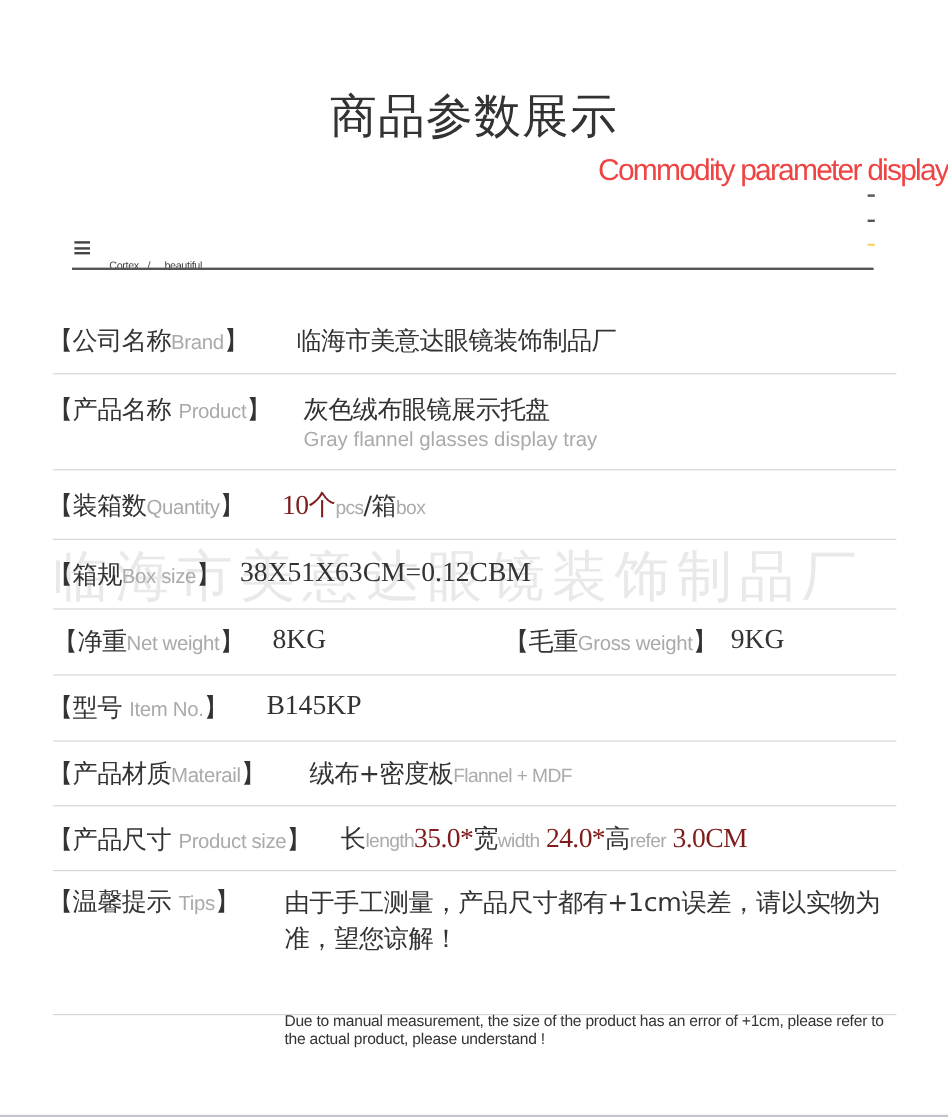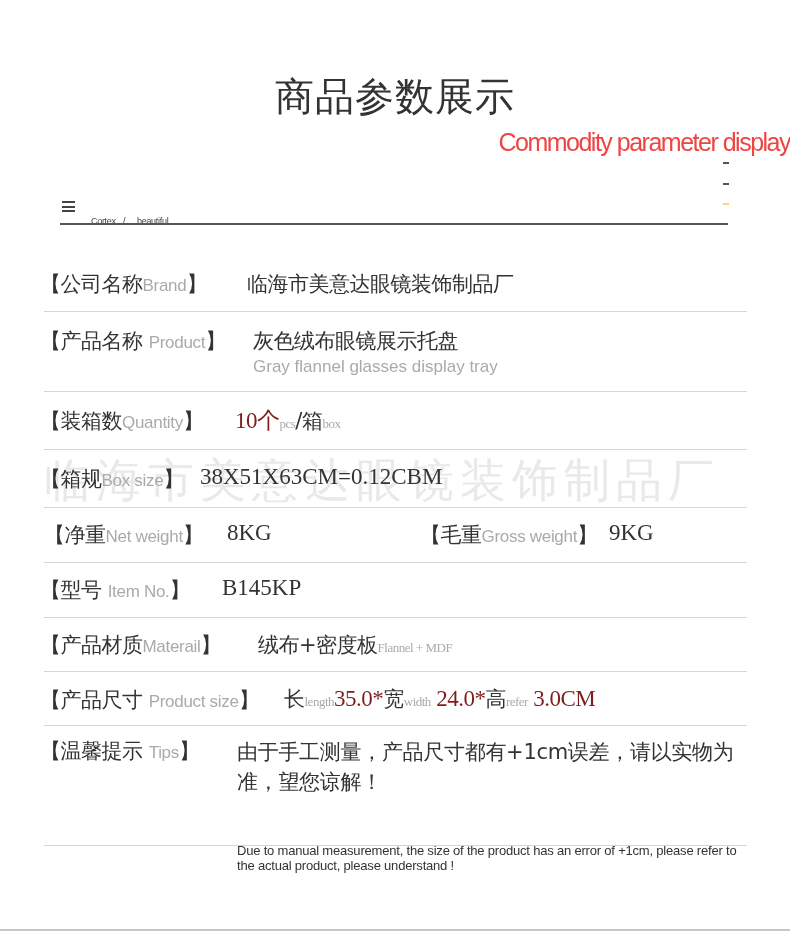--- a/index.html
+++ b/index.html
@@ -18,21 +18,21 @@
   .menu-icon span { display: block; height: 2px; background: #444; margin-bottom: 2.5px; }
   .crumb { position: absolute; top: 216px; font-size: 9px; color: #444; font-family: "Liberation Sans", sans-serif; letter-spacing: -0.3px; }
   .top-rule { position: absolute; left: 60px; top: 223px; width: 668px; height: 2px; background: #555555; }
 
   .row-line { position: absolute; left: 44px; width: 703px; height: 1px; background: #d6d6d6; }
 
   .label { position: absolute; font-size: 21px; color: #333; white-space: nowrap; font-family: "DejaVu Sans", sans-serif; letter-spacing: -0.5px; }
   .label .en { color: #aaaaaa; font-size: 17px; font-family: "Liberation Sans", sans-serif; letter-spacing: -0.3px; }
   .value { position: absolute; font-size: 21px; color: #333; white-space: nowrap; font-family: "DejaVu Sans", sans-serif; letter-spacing: -0.5px; }
   .value .serif { font-family: "Liberation Serif", "DejaVu Serif", serif; font-size: 23px; letter-spacing: 0; margin-top: 20px; }
-  .value .en { color: #aaaaaa; font-size: 13px; font-family: Liberation Serif, serif; }
+  .value .en { color: #aaaaaa; font-size: 16px; font-family: Liberation Sans, sans-serif; }
   .value .num { font-family: "Liberation Serif", serif; font-size: 23px; color: #7f1d1d; }
   .sub-en { position: absolute; font-size: 17px; color: #aaaaaa; font-family: "Liberation Sans", sans-serif; white-space: nowrap; }
 
   .watermark { position: absolute; left: 44px; top: 450px; font-size: 46px; color: #e9e9e9;
     letter-spacing: 6px; white-space: nowrap; font-family: "DejaVu Sans", sans-serif; z-index: 0; }
   .fg { z-index: 1; }
 
   .tips-cn { position: absolute; left: 237px; top: 737px; width: 520px; font-size: 21px; line-height: 30px; color: #333; font-family: "DejaVu Sans", sans-serif; letter-spacing: -0.3px; }
   .tips-en { position: absolute; left: 237px; top: 799px; width: 520px; font-size: 13px; line-height: 15px; color: #333; font-family: "Liberation Sans", sans-serif; letter-spacing: -0.2px; margin-top: 44px; }
 

